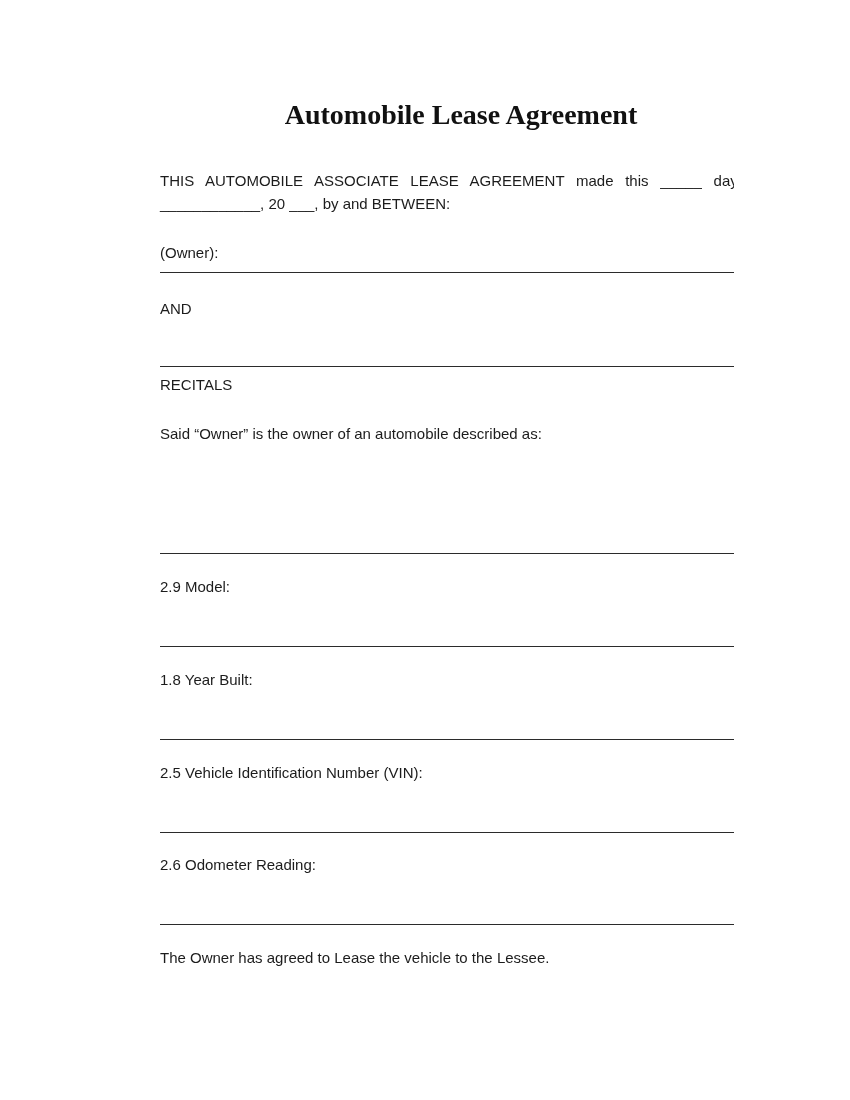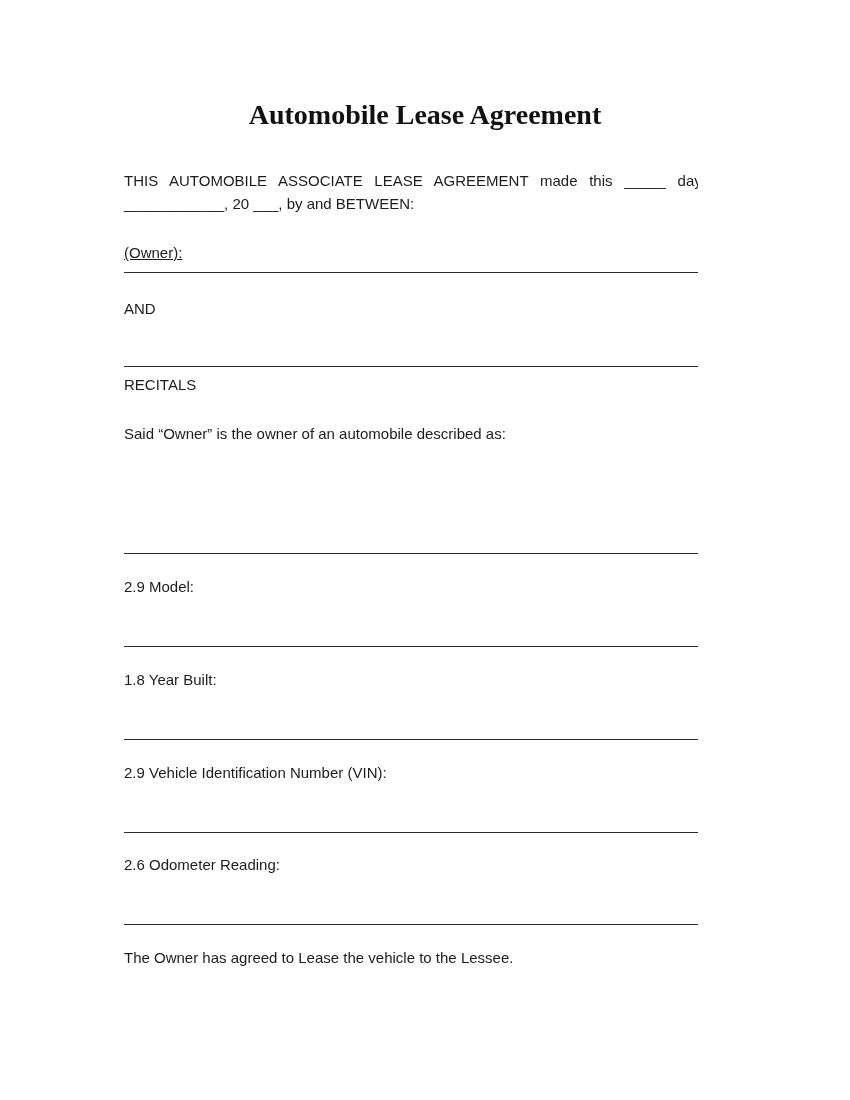--- a/index.html
+++ b/index.html
@@ -8,20 +8,21 @@
     background: #ffffff;
   }
   #page {
     position: relative;
     width: 698px;
     height: 1100px;
     background: #ffffff;
     font-family: "Liberation Sans", sans-serif;
     color: #1c1c1c;
     overflow: hidden;
+    margin-left: 36px;
   }
   .abs {
     position: absolute;
     left: 124px;
     width: 602px;
   }
   .doc-title {
     position: absolute;
     top: 99px;
     left: 0;
@@ -57,40 +58,40 @@
 </style>
 </head>
 <body>
 
 <div id="page">
 
   <h1 class="doc-title">Automobile Lease Agreement</h1>
 
   <p class="abs intro" style="top:169px; margin:0;">THIS AUTOMOBILE ASSOCIATE LEASE AGREEMENT made this _____ day of ____________, 20 ___, by and BETWEEN:</p>
 
-  <div class="abs body-text" style="top:244px;text-decoration:underline;">(Owner):</div>
+  <div class="abs body-text" style="top:244px;">(Owner):</div>
   <div class="blank-line" style="top:250px;"></div>
 
   <div class="abs body-text" style="top:300px;">AND</div>
 
   <div class="blank-line" style="top:344px;"></div>
 
   <div class="abs body-text" style="top:376px;">RECITALS</div>
 
   <div class="abs body-text" style="top:425px;">Said “Owner” is the owner of an automobile described as:</div>
 
   <div class="blank-line" style="top:531px;"></div>
 
   <div class="abs body-text" style="top:578px;">2.9 Model:</div>
   <div class="blank-line" style="top:624px;"></div>
 
   <div class="abs body-text" style="top:671px;">1.8 Year Built:</div>
   <div class="blank-line" style="top:717px;"></div>
 
-  <div class="abs body-text" style="top:764px;">2.9 Vehicle Identification Number (VIN):</div>
+  <div class="abs body-text" style="top:764px;">2.5 Vehicle Identification Number (VIN):</div>
   <div class="blank-line" style="top:810px;"></div>
 
   <div class="abs body-text" style="top:856px;">2.6 Odometer Reading:</div>
   <div class="blank-line" style="top:902px;"></div>
 
   <div class="abs closing" style="top:949px;">The Owner has agreed to Lease the vehicle to the Lessee.</div>
 
 </div>
 
 </body></html>

